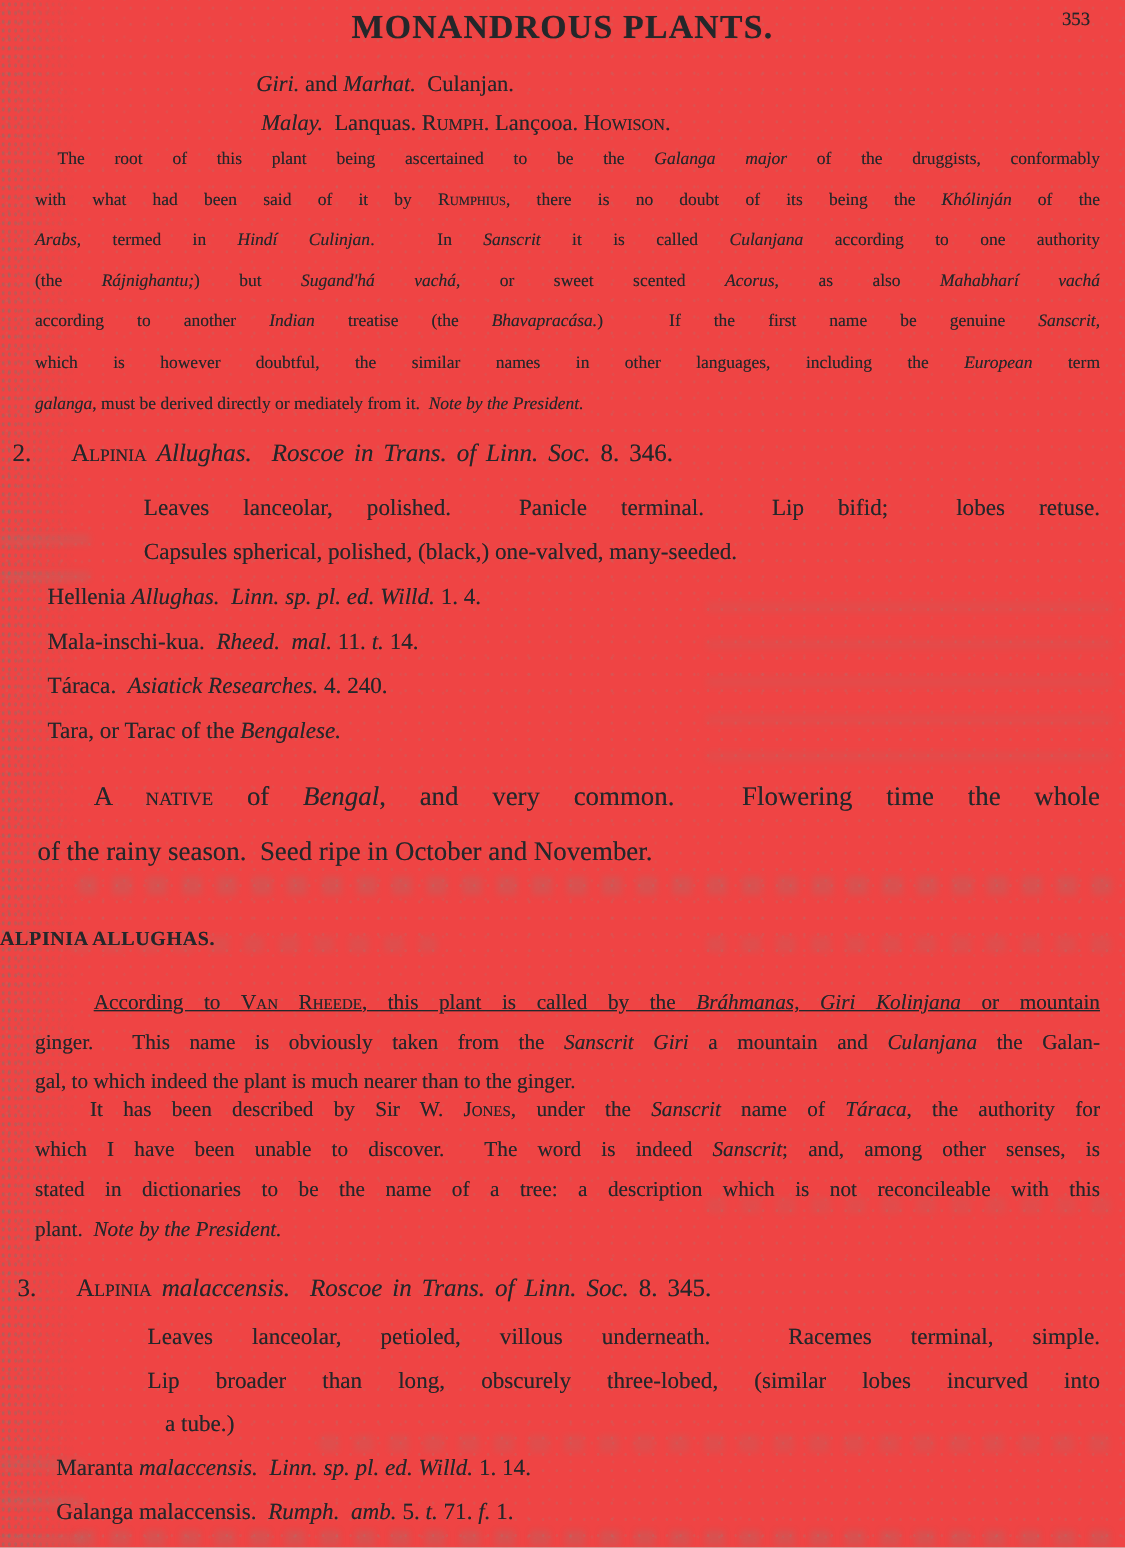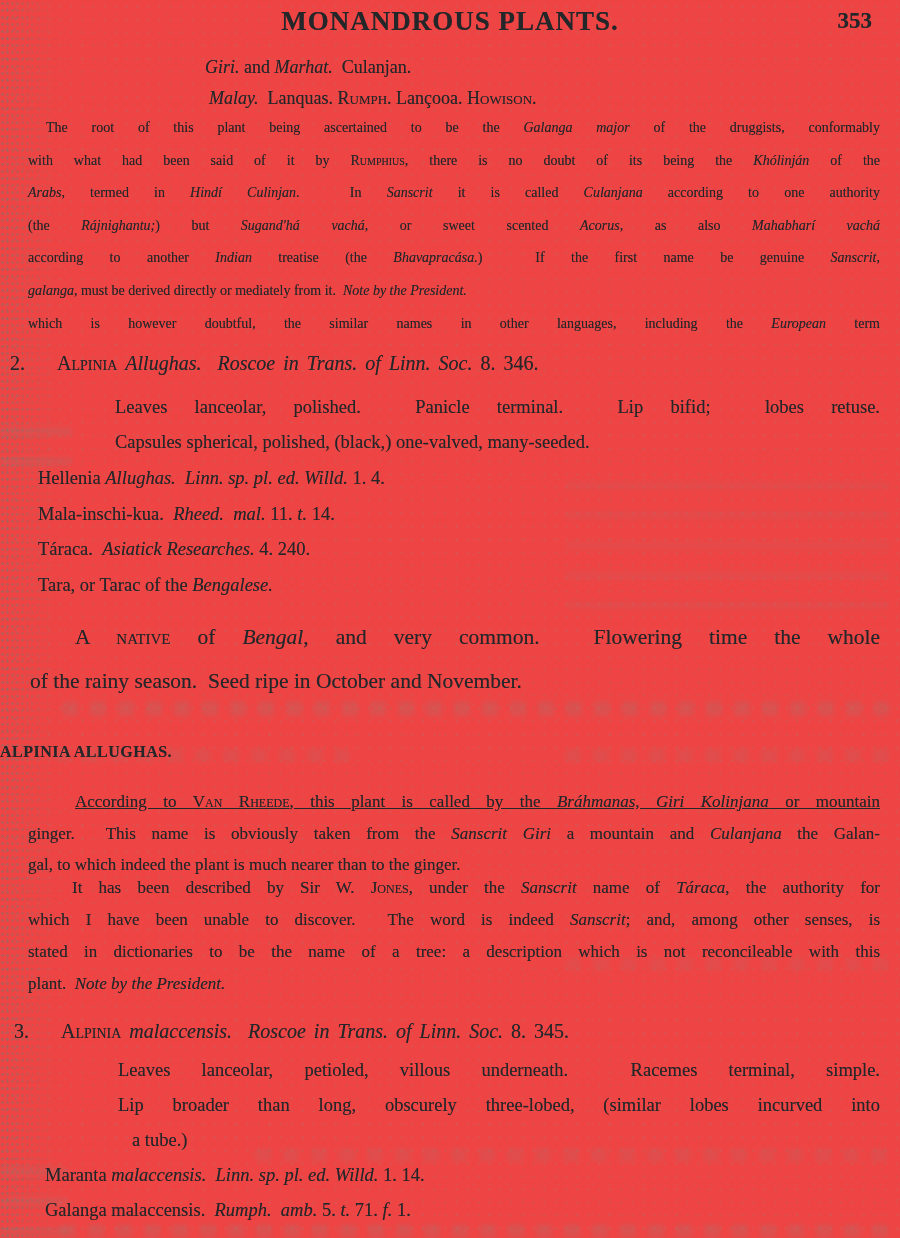--- a/index.html
+++ b/index.html
@@ -50,21 +50,21 @@
   .sm9{top:1158px;left:0;width:68px;height:78px;opacity:.38;}
   
   [data-name="page-header"]{position:absolute;top:0;left:0;width:100%;height:48px;}
   [data-name="page-title"]{
     position:absolute;top:6px;left:0;width:100%;
     text-align:center;font-size:27px;font-weight:700;letter-spacing:1px;
     text-shadow:0 0 .6px rgba(30,34,36,.6);
   }
   [data-name="page-number"]{
     position:absolute;top:8px;right:28px;
-    font-size:23px;font-weight:700;
+    font-size:15px;font-weight:400;
     text-shadow:0 0 .6px rgba(30,34,36,.6);
     margin-left:22px;
   }
   
   .block{position:absolute;}
   .line{white-space:normal;}
   .line.just{text-align:justify;text-align-last:justify;}
   .s-r{font-style:normal;}
   .s-i{font-style:italic;}
   .s-sc{font-variant:small-caps;}
@@ -127,22 +127,22 @@
       <div class="block" data-name="vernacular-names">
         <div class="line" data-name="vernacular-names-line-1"><span class="s-i" data-name="text-segment">Giri.</span><span class="s-r" data-name="text-segment"> and </span><span class="s-i" data-name="text-segment">Marhat.</span><span class="s-r" data-name="text-segment">&nbsp; Culanjan.</span></div>
         <div class="line" data-name="vernacular-names-line-2"><span class="s-i" data-name="text-segment">Malay.</span><span class="s-r" data-name="text-segment">&nbsp; Lanquas. </span><span class="s-sc" data-name="text-segment">Rumph.</span><span class="s-r" data-name="text-segment"> Lançooa. </span><span class="s-sc" data-name="text-segment">Howison.</span></div>
       </div>
       <div class="block" data-name="opening-paragraph">
         <div class="line just" data-name="opening-paragraph-line-1"><span class="s-r" data-name="text-segment">The root of this plant being ascertained to be the </span><span class="s-i" data-name="text-segment">Galanga major</span><span class="s-r" data-name="text-segment"> of the druggists, conformably</span></div>
         <div class="line just" data-name="opening-paragraph-line-2"><span class="s-r" data-name="text-segment">with what had been said of it by </span><span class="s-sc" data-name="text-segment">Rumphius</span><span class="s-r" data-name="text-segment">, there is no doubt of its being the </span><span class="s-i" data-name="text-segment">Khólinján</span><span class="s-r" data-name="text-segment"> of the</span></div>
         <div class="line just" data-name="opening-paragraph-line-3"><span class="s-i" data-name="text-segment">Arabs</span><span class="s-r" data-name="text-segment">, termed in </span><span class="s-i" data-name="text-segment">Hindí Culinjan</span><span class="s-r" data-name="text-segment">.&nbsp; In </span><span class="s-i" data-name="text-segment">Sanscrit</span><span class="s-r" data-name="text-segment"> it is called </span><span class="s-i" data-name="text-segment">Culanjana</span><span class="s-r" data-name="text-segment"> according to one authority</span></div>
         <div class="line just" data-name="opening-paragraph-line-4"><span class="s-r" data-name="text-segment">(the </span><span class="s-i" data-name="text-segment">Rájnighantu;</span><span class="s-r" data-name="text-segment">) but </span><span class="s-i" data-name="text-segment">Sugand'há vachá</span><span class="s-r" data-name="text-segment">, or sweet scented </span><span class="s-i" data-name="text-segment">Acorus</span><span class="s-r" data-name="text-segment">, as also </span><span class="s-i" data-name="text-segment">Mahabharí vachá</span></div>
         <div class="line just" data-name="opening-paragraph-line-5"><span class="s-r" data-name="text-segment">according to another </span><span class="s-i" data-name="text-segment">Indian</span><span class="s-r" data-name="text-segment"> treatise (the </span><span class="s-i" data-name="text-segment">Bhavapracása.</span><span class="s-r" data-name="text-segment">)&nbsp; If the first name be genuine </span><span class="s-i" data-name="text-segment">Sanscrit</span><span class="s-r" data-name="text-segment">,</span></div>
+        <div class="line just" data-name="opening-paragraph-line-6"><span class="s-r" data-name="text-segment">which is however doubtful, the similar names in other languages, including the </span><span class="s-i" data-name="text-segment">European</span><span class="s-r" data-name="text-segment"> term</span></div>
         <div class="line" data-name="opening-paragraph-line-7"><span class="s-i" data-name="text-segment">galanga</span><span class="s-r" data-name="text-segment">, must be derived directly or mediately from it.&nbsp; </span><span class="s-i" data-name="text-segment">Note by the President.</span></div>
-        <div class="line just" data-name="opening-paragraph-line-6"><span class="s-r" data-name="text-segment">which is however doubtful, the similar names in other languages, including the </span><span class="s-i" data-name="text-segment">European</span><span class="s-r" data-name="text-segment"> term</span></div>
       </div>
       <div class="block" data-name="species-2-heading">
         <div class="line" data-name="species-2-heading-line-1"><span class="s-r" data-name="text-segment">2.&nbsp;&nbsp;&nbsp;&nbsp;</span><span class="s-sc" data-name="text-segment">Alpinia</span><span class="s-r" data-name="text-segment"> </span><span class="s-i" data-name="text-segment">Allughas.&nbsp; Roscoe in Trans. of Linn. Soc.</span><span class="s-r" data-name="text-segment"> 8. 346.</span></div>
       </div>
       <div class="block" data-name="species-2-description">
         <div class="line just" data-name="species-2-description-line-1"><span class="s-r" data-name="text-segment">Leaves lanceolar, polished.&nbsp; Panicle terminal.&nbsp; Lip bifid;&nbsp; lobes retuse.</span></div>
         <div class="line" data-name="species-2-description-line-2"><span class="s-r" data-name="text-segment">Capsules spherical, polished, (black,) one-valved, many-seeded.</span></div>
       </div>
       <div class="block" data-name="species-2-synonyms">
         <div class="line" data-name="species-2-synonyms-line-1"><span class="s-r" data-name="text-segment">Hellenia </span><span class="s-i" data-name="text-segment">Allughas.&nbsp; Linn. sp. pl. ed. Willd.</span><span class="s-r" data-name="text-segment"> 1. 4.</span></div>

